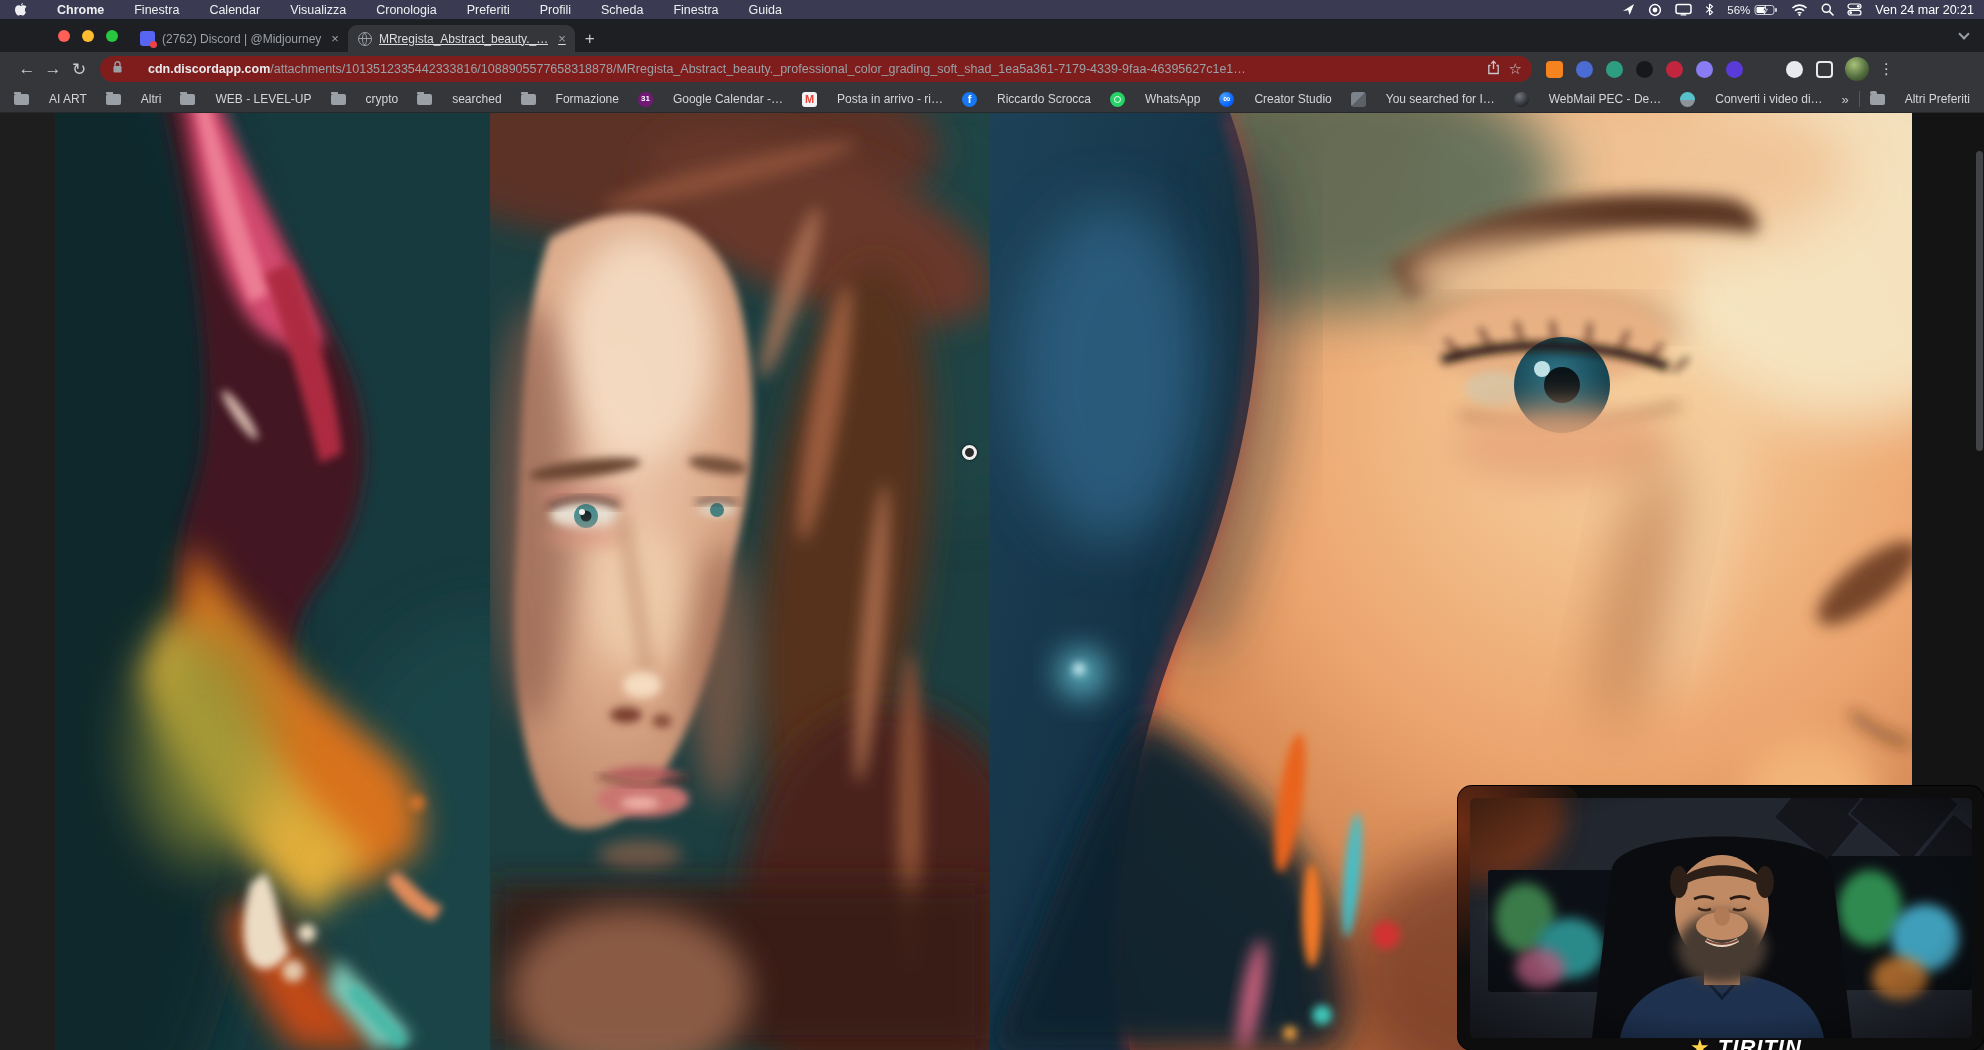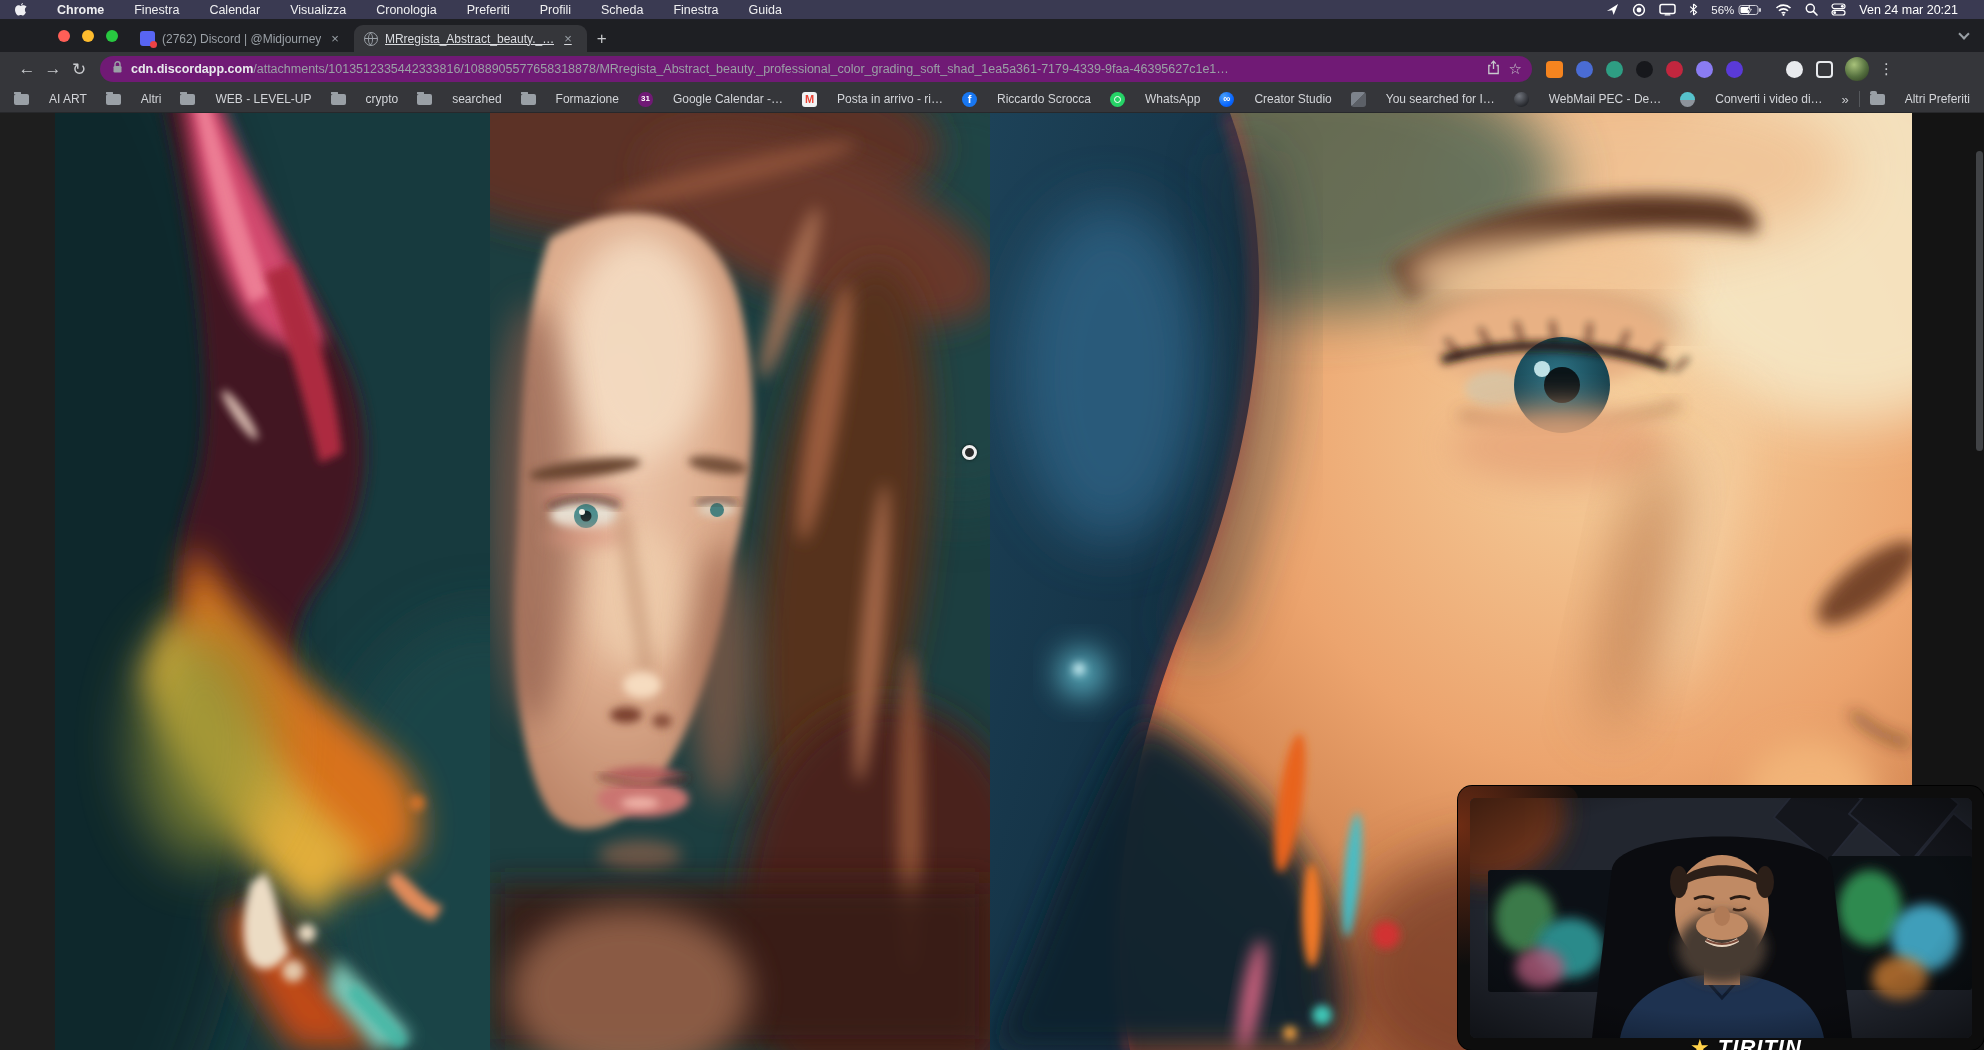--- a/index.html
+++ b/index.html
@@ -6,46 +6,46 @@
   html,body { width:1984px; height:1050px; overflow:hidden; background:#151515;
               font-family:"Liberation Sans","DejaVu Sans",sans-serif; }
 
   
   #menubar { position:absolute; left:0; top:0; width:1984px; height:19px;
              background:#3a3a52; display:flex; align-items:center; color:#f2f2f6;
              font-size:12.5px; z-index:50; }
   #menubar .left { display:flex; align-items:center; gap:30px; padding-left:14px; }
   #menubar .menu-item { color:rgba(255,255,255,.92); white-space:nowrap; }
   #menubar .menu-item.app { font-weight:bold; }
-  #menubar .right { margin-left:auto; display:flex; align-items:center; gap:13px; padding-right:26px; }
+  #menubar .right { margin-left:auto; display:flex; align-items:center; gap:13px; padding-right:10px; }
   #menubar svg { display:block; }
   .clock { font-size:12.5px; color:#fff; white-space:nowrap; }
   .batt-wrap { display:flex; align-items:center; gap:4px; }
   .batt-pct { font-size:11.5px; }
 
   
   #tabstrip { position:absolute; left:0; top:19px; width:1984px; height:33px;
               background:#1e1f23; z-index:40; }
   .traffic { position:absolute; top:11px; width:12px; height:12px; border-radius:50%; }
   #tabs { position:absolute; left:130px; top:6px; height:27px; display:flex; align-items:stretch; }
-  .tab { display:flex; align-items:center; gap:7px; padding:0 12px 0 10px; max-width:245px;
+  .tab { display:flex; align-items:center; gap:7px; padding:0 6px 0 10px; max-width:245px;
          border-radius:9px 9px 0 0; color:#9aa0a6; font-size:12px;justify-content:flex-end; }
   .tab.active { background:#35363a; color:#dadce0;text-decoration:underline; }
   .tab .title { white-space:nowrap; overflow:hidden; text-overflow:ellipsis; max-width:170px; }
   .tab .close { color:#9aa0a6; font-size:13px; line-height:1; padding:1px 3px; border-radius:50%; }
   .newtab { color:#c8cacd; font-size:17px; line-height:27px; padding:0 10px; }
   .strip-chevron { position:absolute; right:16px; top:11px; width:8px; height:8px;
                    border-right:2px solid #9aa0a6; border-bottom:2px solid #9aa0a6;
                    transform:rotate(45deg); }
 
   #toolbar { position:absolute; left:0; top:52px; width:1984px; height:34px;
              background:#35363a; display:flex; align-items:center; z-index:40; }
   .navbtn { color:#c8cacd; font-size:17px; width:26px; text-align:center; flex:none; }
-  #omnibox { height:26px; background:#701a75; border-radius:13px; margin-left:8px;
-             display:flex; align-items:center; width:1432px; padding:0 10px 0 12px; color:#9aa0a6; }
+  #omnibox { height:26px; background:#7f1d1d; border-radius:13px; margin-left:8px;
+             display:flex; align-items:center; width:1432px; padding:0 10px 0 12px; color:#9aa0a6;gap:17px; }
   #omnibox .url { font-size:12.5px; white-space:nowrap; overflow:hidden; flex:1; }
   #omnibox .host { color:#e8eaed; }
   #omnibox .path { color:#9aa0a6; }
   .box-icons { display:flex; align-items:center; gap:9px; margin-left:8px; }
   #ext-row { display:flex; align-items:center; gap:13px; margin-left:14px; }
   .ext { width:17px; height:17px; border-radius:50%; flex:none; }
   .ext.sq { border-radius:4px; }
   .ext.grid { border-radius:3px;
     background:#b9bdc6 radial-gradient(circle 2px at 5px 5px,#52565c 98%,transparent),
     radial-gradient(circle 2px at 12px 5px,#52565c 98%,transparent),

